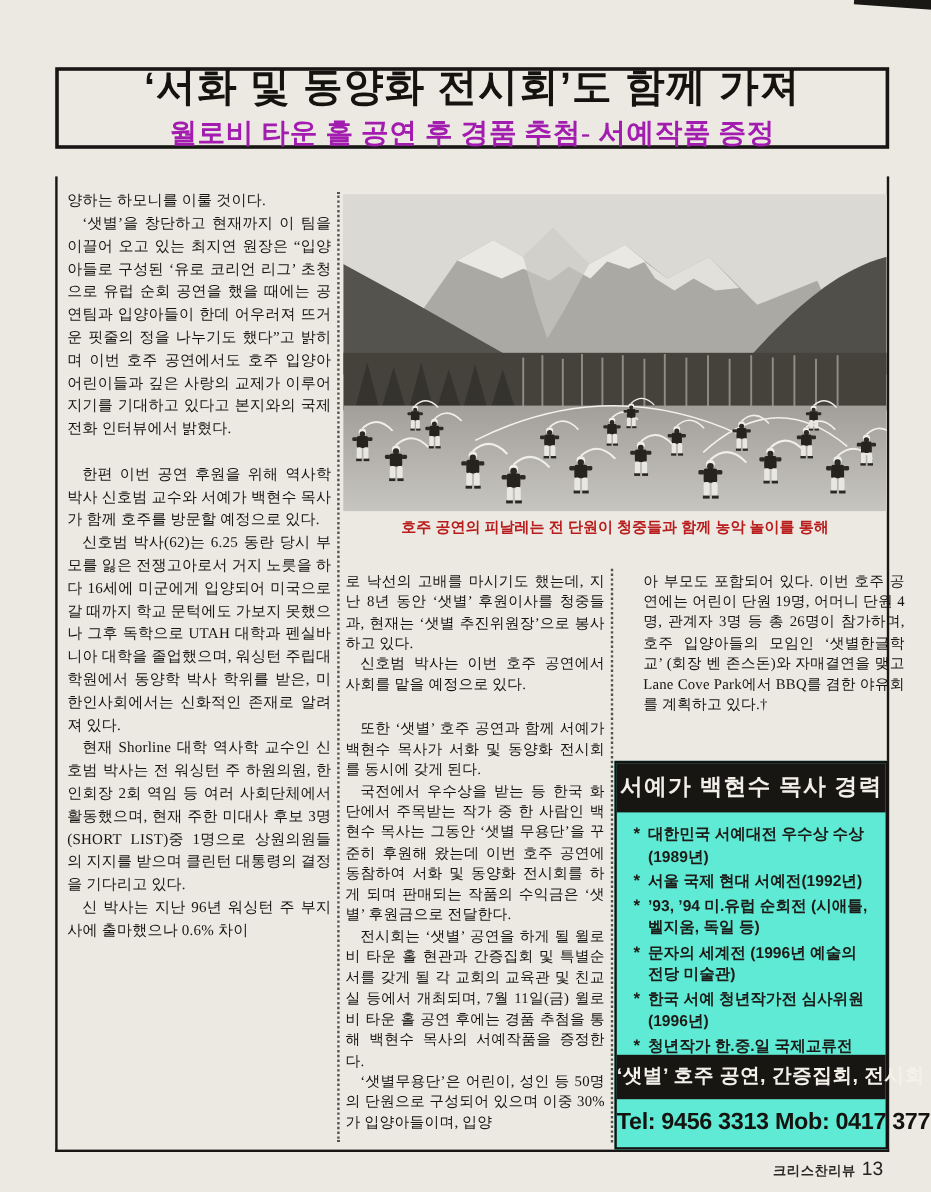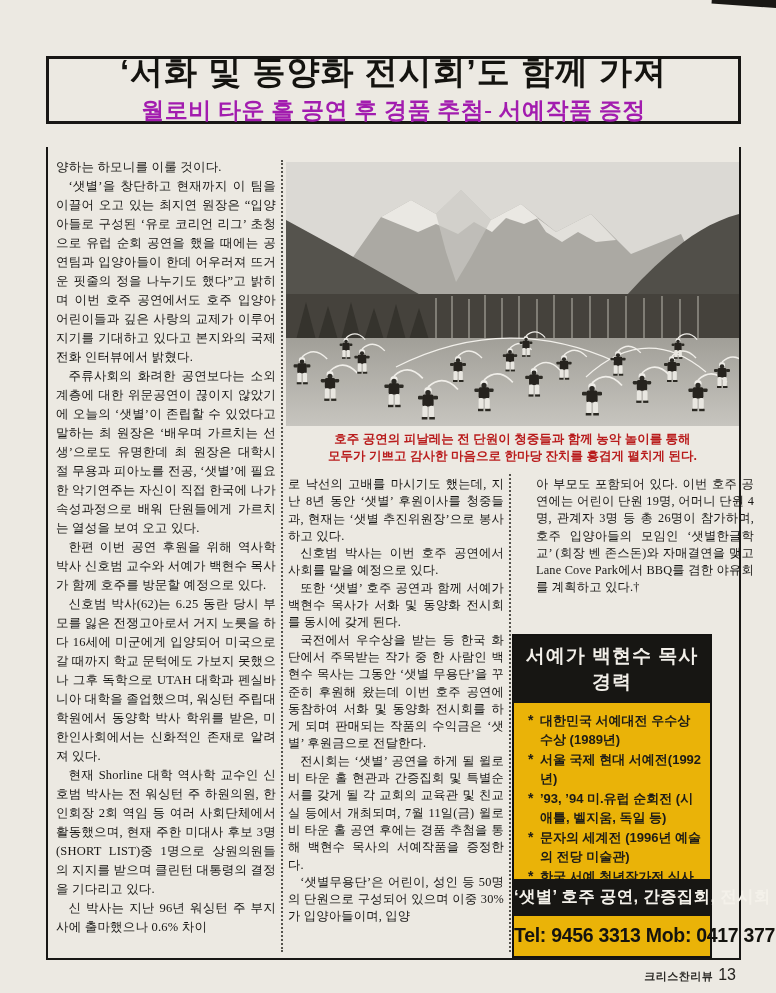--- a/index.html
+++ b/index.html
@@ -41,40 +41,40 @@
   }
   .rule-1{left:281px;top:160px;height:792px;}
   .rule-2{left:509px;top:474px;height:478px;}
   .col{
     position:absolute;text-align:justify;overflow:hidden;
     font-size:12.5px;line-height:19px;letter-spacing:0.2px;
     word-break:break-all;
   }
   .col p{margin:0;text-indent:1em;}
   .col p.no-indent{text-indent:0;}
-  .col p.gap-before{}
+  .col p.gap-before{margin-top:19px;}
   .col-left{left:56px;top:158px;width:220px;height:792px;}
   .col-mid{left:288px;top:476px;width:216px;height:476px;font-size:12.3px;line-height:17.3px;}
   .col-right{left:516px;top:476px;width:218px;height:152px;font-size:12.3px;line-height:17.2px;margin-left:20px;}
   
   .photo{
     position:absolute;left:286px;top:162px;width:453px;height:264px;
     background:#d8d6d1;overflow:hidden;
   }
   .photo svg{display:block;}
   .caption{
     position:absolute;left:286px;top:431px;width:453px;
     text-align:center;
     font-family:"Liberation Sans","DejaVu Sans",sans-serif;
     font-weight:700;font-size:12.5px;line-height:17px;color:#b91c1c;
   }
   
   .career-box{
-    position:absolute;left:512px;top:634px;width:200px;height:324px;
-    border:2px solid #141311;box-sizing:border-box;background:#eab308;z-index:3;
+    position:absolute;left:512px;top:634px;width:228px;height:324px;
+    border:2px solid #141311;box-sizing:border-box;background:#5eead4;z-index:3;
     display:flex;flex-direction:column;
   }
   .career-title{
     background:#171613;color:#f2efe9;
     font-family:"Liberation Sans","DejaVu Sans",sans-serif;
     font-weight:900;font-size:19px;letter-spacing:1px;
     text-align:center;padding:7px 0 8px 0;
   }
   .career-list{
     list-style:none;margin:0;padding:9px 8px 4px 14px;flex:1;overflow:hidden;
@@ -118,21 +118,20 @@
   <div class="headline-sub">월로비 타운 홀 공연 후 경품 추첨- 서예작품 증정</div>
 </div>
 
 <div class="article-frame"></div>
 <div class="col-rule rule-1"></div>
 <div class="col-rule rule-2"></div>
 
 <div class="col col-left">
   <p class="no-indent">양하는 하모니를 이룰 것이다.</p>
   <p>‘샛별’을 창단하고 현재까지 이 팀을 이끌어 오고 있는 최지연 원장은 “입양아들로 구성된 ‘유로 코리언 리그’ 초청으로 유럽 순회 공연을 했을 때에는 공연팀과 입양아들이 한데 어우러져 뜨거운 핏줄의 정을 나누기도 했다”고 밝히며 이번 호주 공연에서도 호주 입양아 어린이들과 깊은 사랑의 교제가 이루어지기를 기대하고 있다고 본지와의 국제전화 인터뷰에서 밝혔다.</p>
-  <p>주류사회의 화려한 공연보다는 소외계층에 대한 위문공연이 끊이지 않았기에 오늘의 ‘샛별’이 존립할 수 있었다고 말하는 최 원장은 ‘배우며 가르치는 선생’으로도 유명한데 최 원장은 대학시절 무용과 피아노를 전공, ‘샛별’에 필요한 악기연주는 자신이 직접 한국에 나가 속성과정으로 배워 단원들에게 가르치는 열성을 보여 오고 있다.</p>
   <p class="gap-before">한편 이번 공연 후원을 위해 역사학 박사 신호범 교수와 서예가 백현수 목사가 함께 호주를 방문할 예정으로 있다.</p>
   <p>신호범 박사(62)는 6.25 동란 당시 부모를 잃은 전쟁고아로서 거지 노릇을 하다 16세에 미군에게 입양되어 미국으로 갈 때까지 학교 문턱에도 가보지 못했으나 그후 독학으로 UTAH 대학과 펜실바니아 대학을 졸업했으며, 워싱턴 주립대학원에서 동양학 박사 학위를 받은, 미 한인사회에서는 신화적인 존재로 알려져 있다.</p>
   <p>현재 Shorline 대학 역사학 교수인 신호범 박사는 전 워싱턴 주 하원의원, 한인회장 2회 역임 등 여러 사회단체에서 활동했으며, 현재 주한 미대사 후보 3명(SHORT LIST)중 1명으로 상원의원들의 지지를 받으며 클린턴 대통령의 결정을 기다리고 있다.</p>
   <p>신 박사는 지난 96년 워싱턴 주 부지사에 출마했으나 0.6% 차이</p>
 </div>
 
 <div class="photo">
   <svg width="453" height="264" viewBox="0 0 453 264" xmlns="http://www.w3.org/2000/svg">
     <defs>
       <linearGradient id="fieldGrad" x1="0" y1="0" x2="0" y2="1">
@@ -214,21 +213,20 @@
     <use href="#fig" transform="translate(412,242) scale(1.2)"></use>
     <use href="#fig" transform="translate(436,220) scale(1.0)"></use>
     <use href="#fig" transform="translate(60,192) scale(0.8)"></use>
     <use href="#fig" transform="translate(240,190) scale(0.8)"></use>
     <use href="#fig" transform="translate(392,192) scale(0.8)"></use>
   </svg>
 </div>
 
 <div class="caption">
   <div>호주 공연의 피날레는 전 단원이 청중들과 함께 농악 놀이를 통해</div>
-  <div>모두가 기쁘고 감사한 마음으로 한마당 잔치를 흥겹게 펼치게 된다.</div>
 </div>
 
 <div class="col col-mid">
   <p class="no-indent">로 낙선의 고배를 마시기도 했는데, 지난 8년 동안 ‘샛별’ 후원이사를 청중들과, 현재는 ‘샛별 추진위원장’으로 봉사하고 있다.</p>
   <p>신호범 박사는 이번 호주 공연에서 사회를 맡을 예정으로 있다.</p>
   <p class="gap-before">또한 ‘샛별’ 호주 공연과 함께 서예가 백현수 목사가 서화 및 동양화 전시회를 동시에 갖게 된다.</p>
   <p>국전에서 우수상을 받는 등 한국 화단에서 주목받는 작가 중 한 사람인 백현수 목사는 그동안 ‘샛별 무용단’을 꾸준히 후원해 왔는데 이번 호주 공연에 동참하여 서화 및 동양화 전시회를 하게 되며 판매되는 작품의 수익금은 ‘샛별’ 후원금으로 전달한다.</p>
   <p>전시회는 ‘샛별’ 공연을 하게 될 윌로비 타운 홀 현관과 간증집회 및 특별순서를 갖게 될 각 교회의 교육관 및 친교실 등에서 개최되며, 7월 11일(금) 윌로비 타운 홀 공연 후에는 경품 추첨을 통해 백현수 목사의 서예작품을 증정한다.</p>
   <p>‘샛별무용단’은 어린이, 성인 등 50명의 단원으로 구성되어 있으며 이중 30%가 입양아들이며, 입양</p>
 </div>

